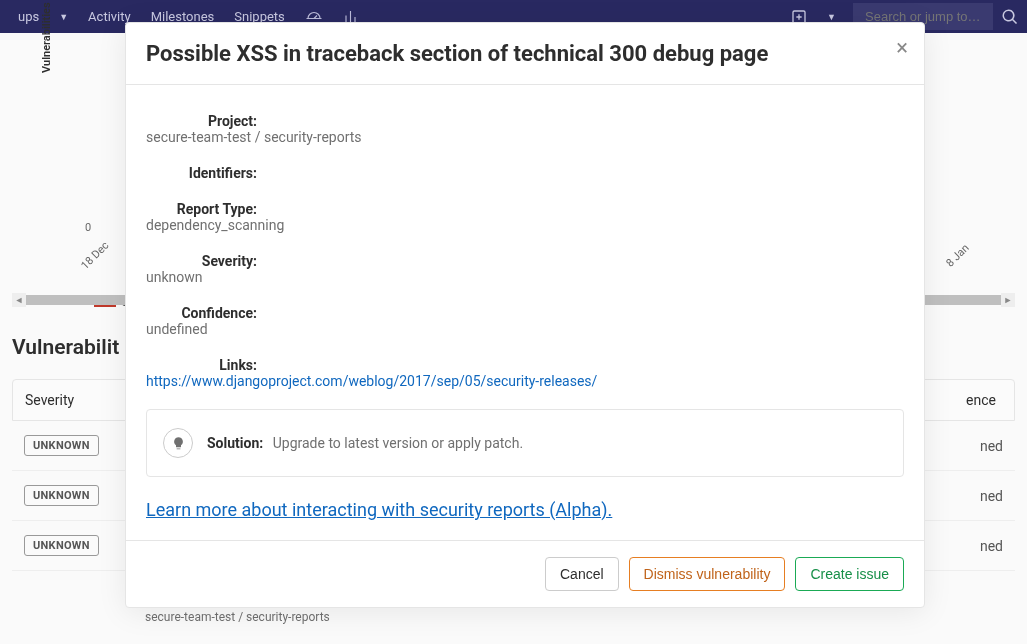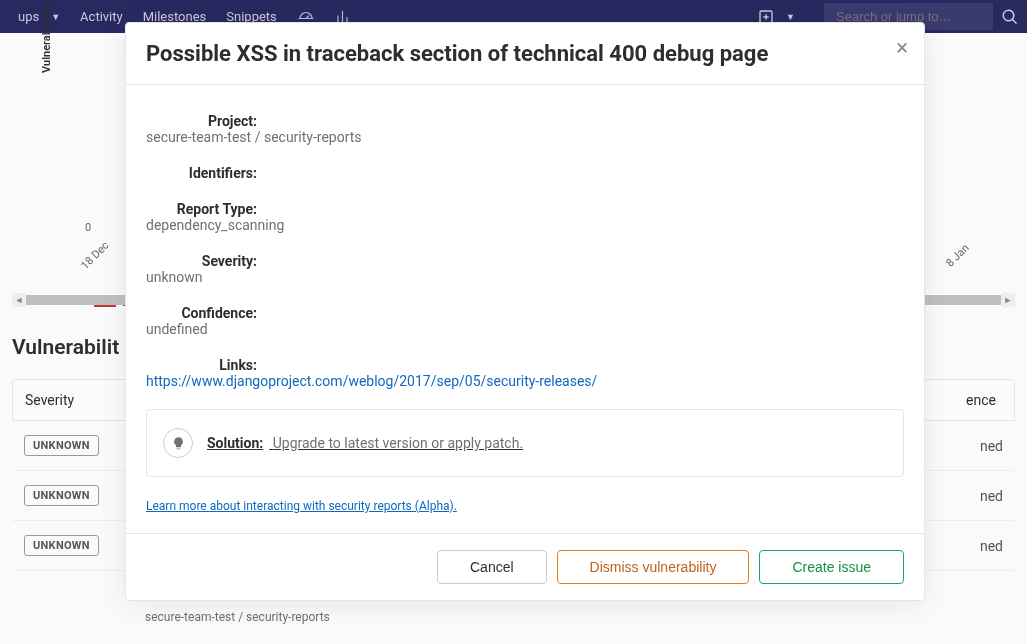--- a/index.html
+++ b/index.html
@@ -21,32 +21,32 @@
       align-items: center;
       padding: 0 8px;
       color: #c8c8e0;
       font-size: 13px;
     }
     .nav-item {
       padding: 0 10px;
       cursor: pointer;
       display: flex;
       align-items: center;
-      gap: 12px;
+      gap: 20px;
     }
     .nav-chevron { font-size: 9px; }
     .nav-spacer { flex: 1; }
     .nav-search {
       background: #3a3a70;
       padding: 6px 12px;
       color: #14b8a6;
       font-size: 13px;
-      width: 169px;
+      width: 140px;
       border: none;
-      margin-left: 19px;
+      margin-left: 7px;
     }
     .nav-icon { width: 18px; height: 18px; stroke: #bdbddb; fill: none; stroke-width: 1.5; }
     .nav-search-icon { width: 18px; height: 18px; fill: #c8c8e0; margin-left: 8px; }
 
     
     .bg-content {
       position: relative;
       padding: 0 12px;
     }
     .chart-area {
@@ -229,21 +229,20 @@
       text-decoration: none;
     }
     .solution-box {
       border: 1px solid #e5e5e5;
       border-radius: 4px;
       padding: 18px 16px;
       display: flex;
       align-items: center;
       gap: 14px;
       margin-top: 8px;
-      text-decoration: underline;
     }
     .solution-icon {
       width: 30px; height: 30px;
       border: 1px solid #ccc;
       border-radius: 50%;
       display: flex;
       align-items: center;
       justify-content: center;
       flex-shrink: 0;
     }
@@ -251,31 +250,31 @@
     .solution-label {
       font-weight: 700;
       color: #2e2e2e;
       margin-right: 6px;
     }
     .solution-text { color: #707070; }
     .learn-link {
       display: block;
       margin-top: 22px;
       color: #1068bf;
-      font-size: 12px;
+      font-size: 18px;
     }
     .modal-footer {
       border-top: 1px solid #e5e5e5;
       padding: 16px 20px;
       display: flex;
       justify-content: flex-end;
       gap: 10px;
     }
     .btn {
-      padding: 8px 32px;
+      padding: 8px 14px;
       border-radius: 4px;
       font-size: 14px;
       cursor: pointer;
       background: #fff;
     }
     .btn-default {
       border: 1px solid #ccc;
       color: #2e2e2e;
     }
     .btn-warn {
@@ -357,21 +356,21 @@
     <span class="badge-unknown">UNKNOWN</span>
     <span class="row-conf">ned</span>
   </div>
 </div>
 
 <div class="breadcrumb-bg">secure-team-test / security-reports</div>
 
 <div class="modal-backdrop"></div>
 <div class="modal">
   <div class="modal-header">
-    <div class="modal-title">Possible XSS in traceback section of technical 400 debug page</div>
+    <div class="modal-title">Possible XSS in traceback section of technical 300 debug page</div>
     <div class="modal-close">×</div>
   </div>
   <div class="modal-body">
 
     <div class="detail-row">
       <div class="detail-label">Project:</div>
       <div class="detail-value">secure-team-test / security-reports</div>
     </div>
 
 

